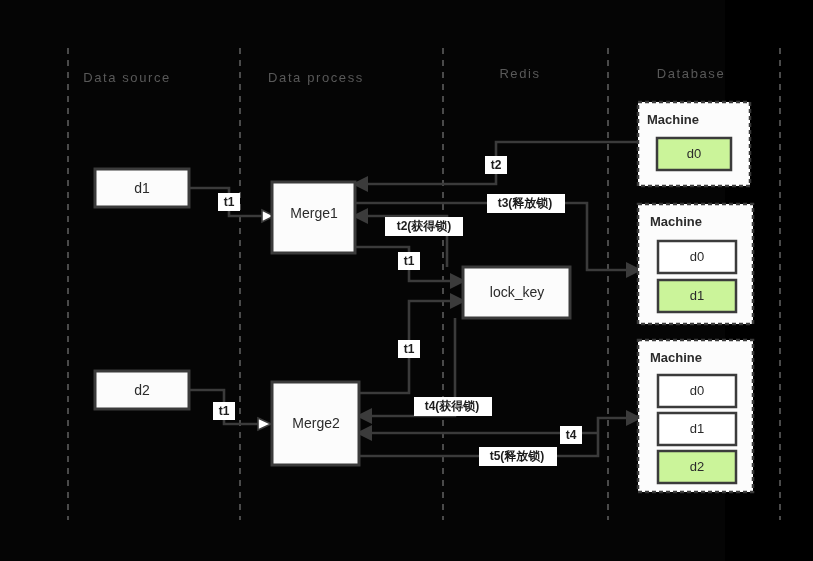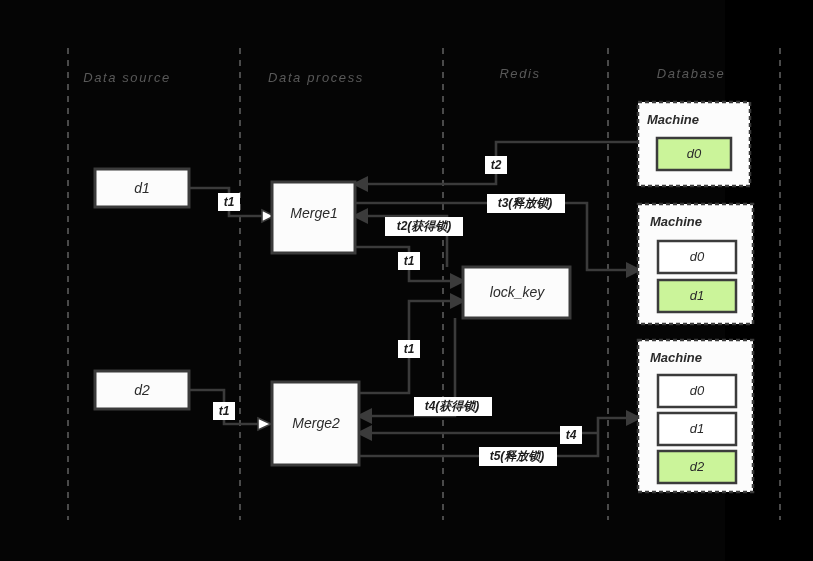--- a/index.html
+++ b/index.html
@@ -11,21 +11,20 @@
     width: 813px;
     height: 561px;
     overflow: hidden;
     font-family: "Liberation Sans", "DejaVu Sans", sans-serif;
   }
   #stage {
     position: relative;
     width: 725px;
     height: 561px;
     background: #050505;
-    font-style: italic;
   }
   svg#diagram {
     position: absolute;
     left: 0;
     top: 0;
     width: 813px;
     height: 561px;
     display: block;
   }
   .lane-divider {

